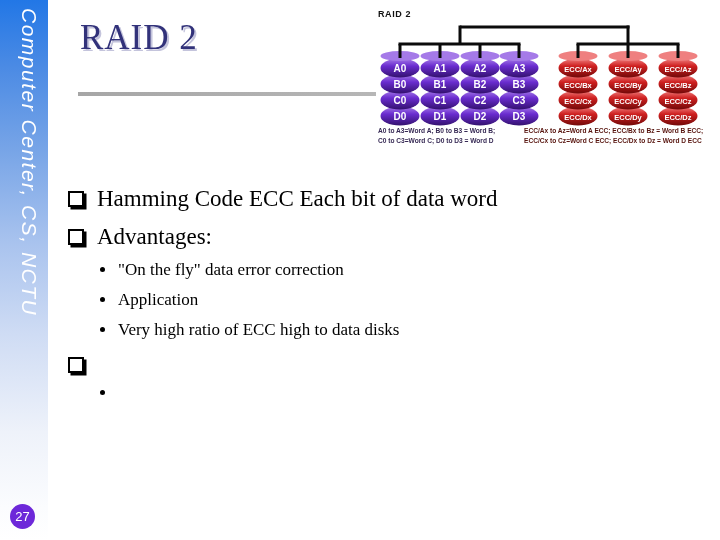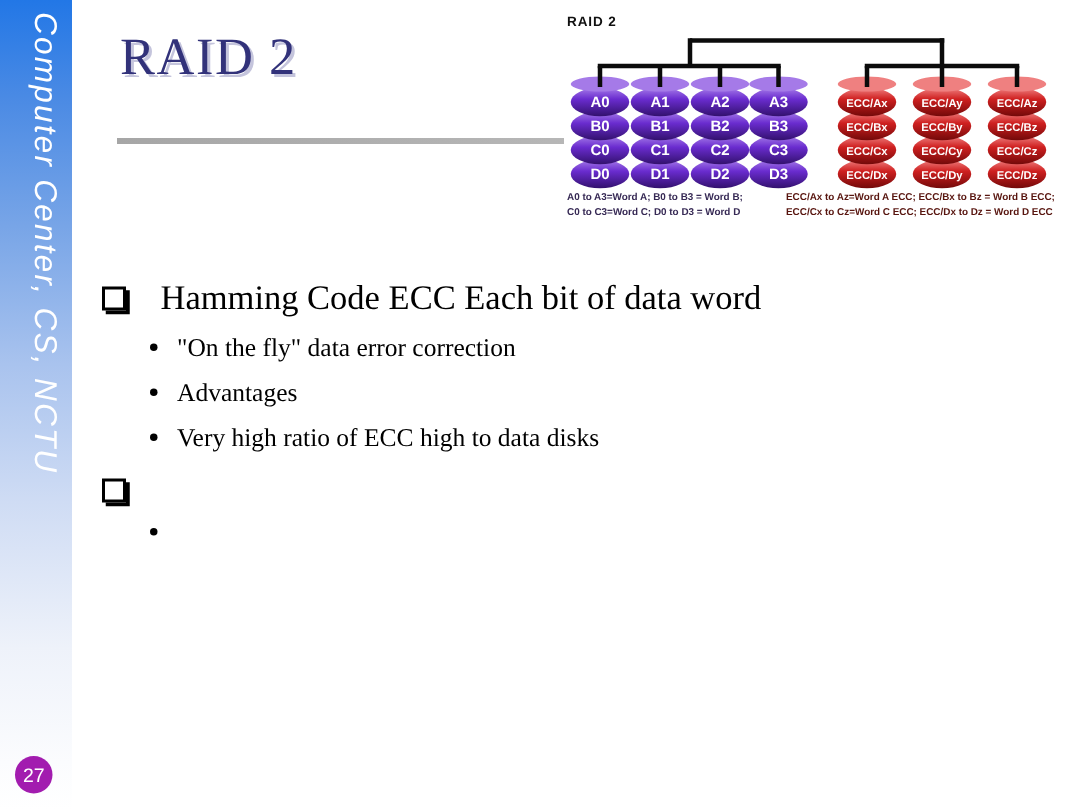--- a/index.html
+++ b/index.html
@@ -15,21 +15,21 @@
   }
   .sidebar-text{
     position:absolute;left:41px;top:8px;
     transform:rotate(90deg);transform-origin:0 0;
     white-space:nowrap;color:#ffffff;
     font-family:"Liberation Sans",sans-serif;
     font-style:italic;font-size:21px;letter-spacing:1.5px;
   }
   .page-badge{
     position:absolute;left:10px;top:504px;width:25px;height:25px;
-    border-radius:50%;background:#a21caf;color:#ffffff;
+    border-radius:50%;background:#6d28d9;color:#ffffff;
     display:flex;align-items:center;justify-content:center;
     font-family:"Liberation Sans",sans-serif;font-size:13px;
   }
   
   .title{
     position:absolute;left:80px;top:18px;
     font-size:35px;color:#32327a;letter-spacing:1px;
     text-shadow:2px 2px 0 #c4c4dc;
   }
   .title-rule{
@@ -47,21 +47,21 @@
     font-size:9px;letter-spacing:0.6px;fill:#111111;}
   .diag-caption{font-family:"Liberation Sans",sans-serif;font-weight:bold;
     font-size:6.6px;}
   .cap-left{fill:#372a55;}
   .cap-right{fill:#58150f;}
   .disk-label{font-family:"Liberation Sans",sans-serif;font-weight:bold;
     fill:#ffffff;text-anchor:middle;}
   
   .content{position:absolute;left:68px;top:186px;width:600px;z-index:1;}
   .item{display:flex;align-items:flex-start;}
-  .item.l1{font-size:23px;line-height:26px;color:#000;margin-top:12px;gap:10px;}
+  .item.l1{font-size:23px;line-height:26px;color:#000;margin-top:12px;}
   .item.l2{font-size:17px;line-height:20px;color:#000;margin-top:10px;
     padding-left:32px;}
   .item:first-child{margin-top:0;}
   .sq{
     flex:0 0 auto;width:12px;height:12px;margin-top:5px;margin-right:13px;
     background:#ffffff;border:2px solid #000000;box-shadow:2.5px 2.5px 0 #000000;
   }
   .dot{
     flex:0 0 auto;width:5px;height:5px;border-radius:50%;
     background:#000000;margin-top:7px;margin-right:13px;
@@ -196,33 +196,37 @@
       <text class="diag-caption cap-right" x="524" y="133">ECC/Ax to Az=Word A ECC; ECC/Bx to Bz = Word B ECC;</text>
       <text class="diag-caption cap-right" x="524" y="143">ECC/Cx to Cz=Word C ECC; ECC/Dx to Dz = Word D ECC</text>
     </svg>
   </div>
 
   <div class="content" id="content-list">
       <div class="item l1">
         <span class="sq"></span>
         <span>Hamming Code ECC Each bit of data word</span>
       </div>
-      <div class="item l2">
-        <span class="dot"></span>
-        <span>"On the fly" data error correction</span>
-      </div>
-      <div class="item l2">
-        <span class="dot"></span>
-        <span>Advantages</span>
-      </div>
-      <div class="item l2">
-        <span class="dot"></span>
-        <span>Very high ratio of ECC high to data disks</span>
-      </div>
       <div class="item l1">
         <span class="sq"></span>
+        <span>Advantages:</span>
+      </div>
+      <div class="item l2">
+        <span class="dot"></span>
+        <span>"On the fly" data error correction</span>
+      </div>
+      <div class="item l2">
+        <span class="dot"></span>
+        <span>Application</span>
+      </div>
+      <div class="item l2">
+        <span class="dot"></span>
+        <span>Very high ratio of ECC high to data disks</span>
+      </div>
+      <div class="item l1">
+        <span class="sq"></span>
       </div>
       <div class="item l2">
         <span class="dot"></span>
       </div>
     </div>
 
 </div>
 
 </body></html>

